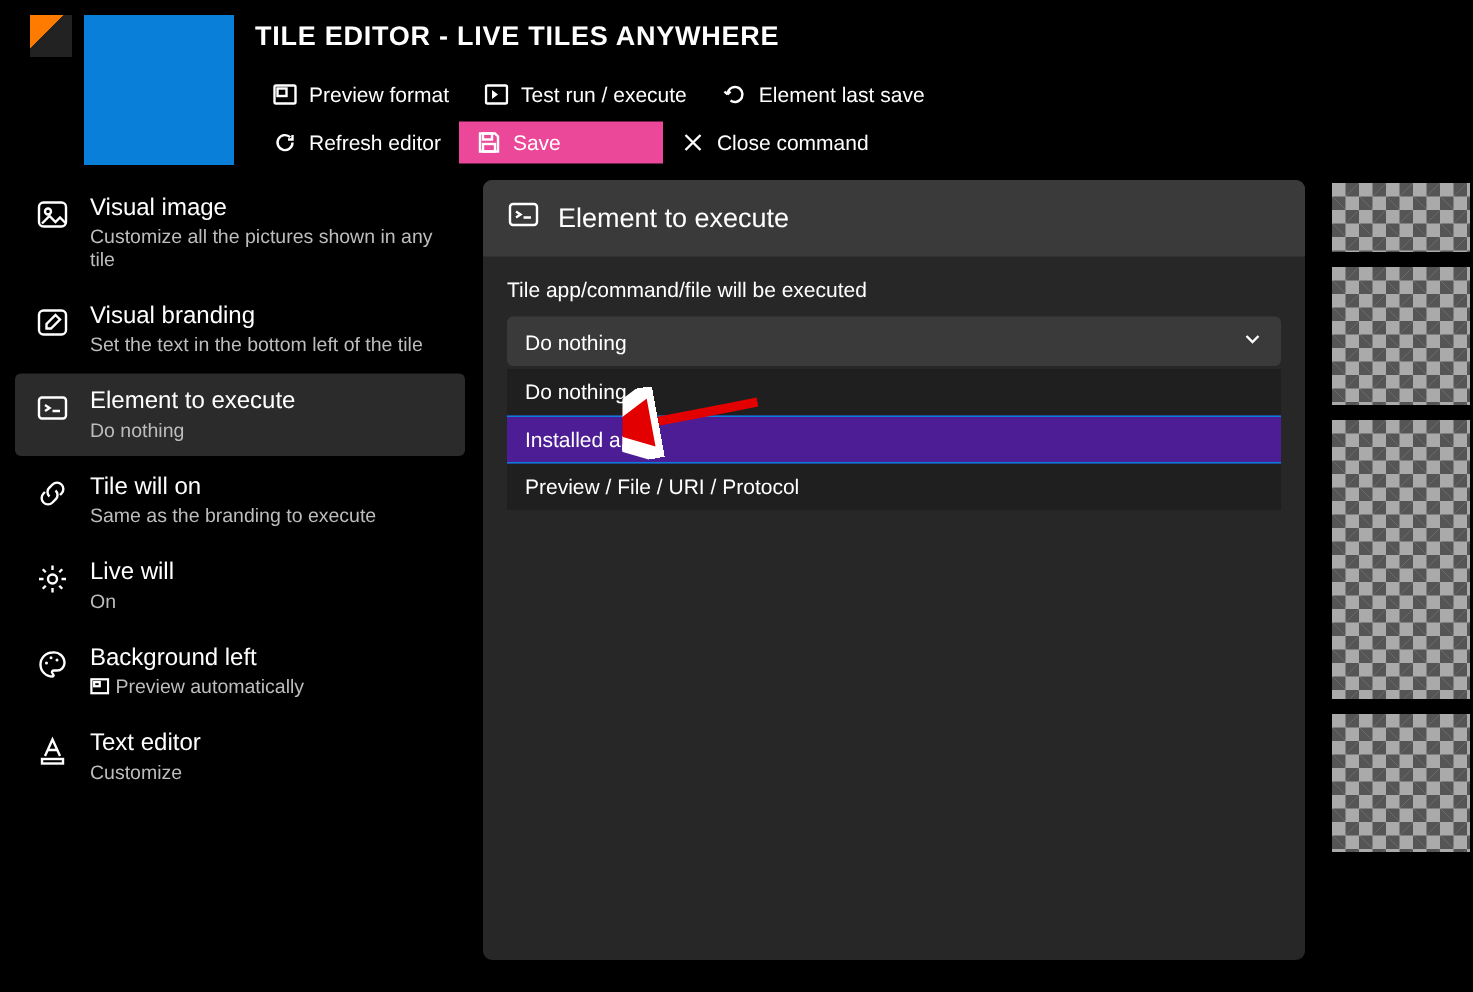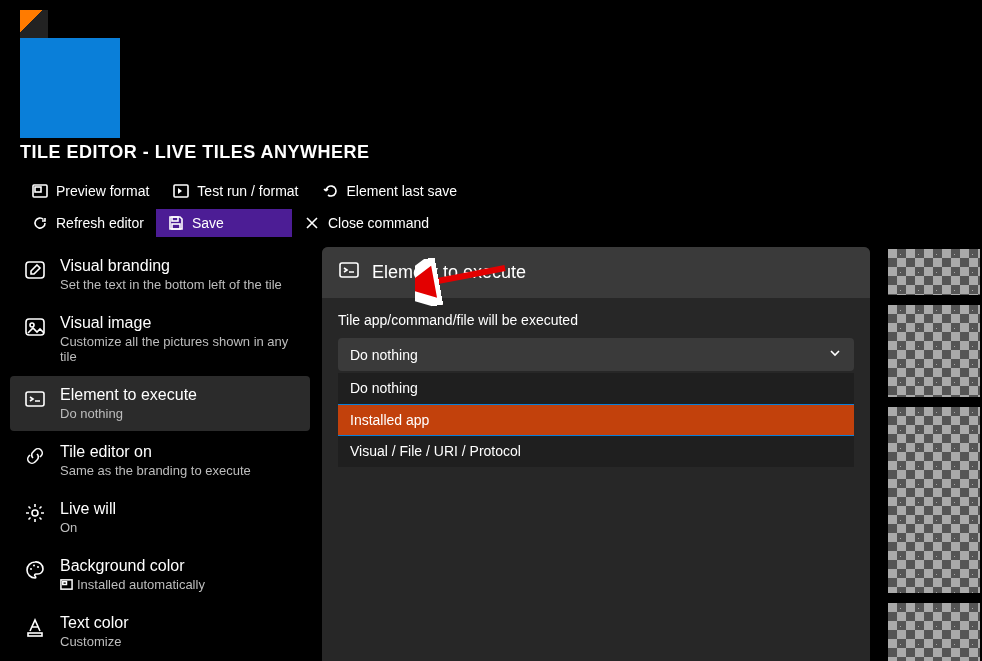--- a/index.html
+++ b/index.html
@@ -10,21 +10,20 @@
     color: #fff;
     font-family: "Segoe UI", sans-serif;
     font-size: 14px;
     overflow: hidden;
     position: relative;
   }
   .header {
     display: flex;
     padding: 10px 20px 0 20px;
     align-items: flex-start;
-    flex-direction: column;
   }
   .app-icon {
     width: 28px;
     height: 28px;
     background: linear-gradient(135deg, #ff7b00 40%, #222 40%);
     margin-right: 8px;
     flex-shrink: 0;
   }
   .tile-preview {
     width: 100px;
@@ -48,21 +47,21 @@
   }
   .tbtn {
     display: flex;
     align-items: center;
     padding: 6px 12px;
     gap: 8px;
     cursor: pointer;
     font-size: 14px;
     color: #fff;
   }
-  .tbtn.save { background: #4c1d95; }
+  .tbtn.save { background: #ec4899; }
   .tbtn .ic { width: 16px; height: 16px; display:flex; align-items:center; justify-content:center; }
   .body {
     display: flex;
     padding: 10px 0 0 10px;
   }
   .sidebar {
     width: 300px;
     flex-shrink: 0;
   }
   .sitem {
@@ -130,21 +129,21 @@
   }
   .opt {
     padding: 7px 12px;
     cursor: pointer;
     font-size: 14px;
     border-bottom: 1px solid transparent;
   }
   .opt.highlight {
     border-top: 1px solid #0a7fd9;
     border-bottom: 1px solid #0a7fd9;
-    background: #c2410c;
+    background: #4c1d95;
   }
   .right-strip {
     width: 94px;
     flex-shrink: 0;
     margin-left: 8px;
     padding-top: 2px;
   }
   .checker {
     background-image:
       linear-gradient(45deg, #555 25%, transparent 25%),
@@ -186,21 +185,21 @@
           </span>
         <span>Preview format</span>
       </div>
       <div class="tbtn">
         <span class="ic">
             <svg viewBox="0 0 16 16">
               <rect x="1" y="2" width="14" height="12" rx="1"></rect>
               <path d="M5 5l4 3-4 3z" fill="#fff" stroke="none"></path>
             </svg>
           </span>
-        <span>Test run / format</span>
+        <span>Test run / execute</span>
       </div>
       <div class="tbtn">
         <span class="ic">
             <svg viewBox="0 0 16 16">
               <path d="M3 8a5 5 0 1 1 2 4M3 8l-2-2M3 8l2-2"></path>
             </svg>
           </span>
         <span>Element last save</span>
       </div>
       <div style="flex-basis:100%; height:4px;"></div>
@@ -234,64 +233,64 @@
   </div>
 </div>
 
 <div class="body">
   <div class="sidebar">
 
     <div class="sitem">
       <span class="sicon">
           <svg viewBox="0 0 22 22">
             <rect x="2" y="3" width="18" height="16" rx="3"></rect>
+            <circle cx="8" cy="9" r="2"></circle>
+            <path d="M4 17l5-5 4 4 3-3 4 4"></path>
+          </svg>
+        </span>
+      <div class="stext">
+        <div class="slabel">Visual image</div>
+        <div class="ssub">Customize all the pictures shown in any tile</div>
+      </div>
+    </div>
+
+    <div class="sitem">
+      <span class="sicon">
+          <svg viewBox="0 0 22 22">
+            <rect x="2" y="3" width="18" height="16" rx="3"></rect>
             <path d="M13 6l3 3-6 6H7v-3z"></path>
           </svg>
         </span>
       <div class="stext">
         <div class="slabel">Visual branding</div>
         <div class="ssub">Set the text in the bottom left of the tile</div>
       </div>
     </div>
 
-    <div class="sitem">
-      <span class="sicon">
-          <svg viewBox="0 0 22 22">
-            <rect x="2" y="3" width="18" height="16" rx="3"></rect>
-            <circle cx="8" cy="9" r="2"></circle>
-            <path d="M4 17l5-5 4 4 3-3 4 4"></path>
-          </svg>
-        </span>
-      <div class="stext">
-        <div class="slabel">Visual image</div>
-        <div class="ssub">Customize all the pictures shown in any tile</div>
-      </div>
-    </div>
-
     <div class="sitem selected">
       <span class="sicon">
           <svg viewBox="0 0 22 22">
             <rect x="2" y="4" width="18" height="14" rx="2"></rect>
             <path d="M6 9l3 2-3 2M11 13h5"></path>
           </svg>
         </span>
       <div class="stext">
         <div class="slabel">Element to execute</div>
         <div class="ssub">Do nothing</div>
       </div>
     </div>
 
     <div class="sitem">
       <span class="sicon">
           <svg viewBox="0 0 22 22">
             <path d="M9 13a4 4 0 0 1 0-6l2-2a4 4 0 0 1 6 6l-1 1M13 9a4 4 0 0 1 0 6l-2 2a4 4 0 0 1-6-6l1-1"></path>
           </svg>
         </span>
       <div class="stext">
-        <div class="slabel">Tile editor on</div>
+        <div class="slabel">Tile will on</div>
         <div class="ssub">Same as the branding to execute</div>
       </div>
     </div>
 
     <div class="sitem">
       <span class="sicon">
           <svg viewBox="0 0 22 22">
             <circle cx="11" cy="11" r="3"></circle>
             <path d="M11 2v3M11 17v3M2 11h3M17 11h3M4.5 4.5l2 2M15.5 15.5l2 2M17.5 4.5l-2 2M6.5 15.5l-2 2"></path>
           </svg>
@@ -305,39 +304,39 @@
     <div class="sitem">
       <span class="sicon">
           <svg viewBox="0 0 22 22">
             <path d="M11 3a8 8 0 1 0 0 16c1 0 1-1 0-2s0-2 1-2h2a5 5 0 0 0 5-5 7 7 0 0 0-8-7z"></path>
             <circle cx="7" cy="10" r="1" fill="#fff" stroke="none"></circle>
             <circle cx="10" cy="6.5" r="1" fill="#fff" stroke="none"></circle>
             <circle cx="14" cy="8" r="1" fill="#fff" stroke="none"></circle>
           </svg>
         </span>
       <div class="stext">
-        <div class="slabel">Background color</div>
+        <div class="slabel">Background left</div>
         <div class="ssub">
           <svg viewBox="0 0 14 14" width="13" height="13" style="vertical-align:-2px;margin-right:4px;">
               <rect x="1" y="2" width="12" height="10"></rect>
               <rect x="3" y="4" width="4" height="3"></rect>
-            </svg><span>Installed automatically</span>
+            </svg><span>Preview automatically</span>
         </div>
       </div>
     </div>
 
     <div class="sitem">
       <span class="sicon">
           <svg viewBox="0 0 22 22">
             <path d="M6 15L11 4l5 11M8 11h6"></path>
             <rect x="4" y="17" width="14" height="3"></rect>
           </svg>
         </span>
       <div class="stext">
-        <div class="slabel">Text color</div>
+        <div class="slabel">Text editor</div>
         <div class="ssub">Customize</div>
       </div>
     </div>
 
   </div>
 
   <div class="main">
     <div class="panel">
       <div class="panel-header">
         <span class="sicon"><svg viewBox="0 0 22 22" width="22" height="22">
@@ -350,21 +349,21 @@
         <div class="panel-label">Tile app/command/file will be executed</div>
         <div class="select">
           <span>Do nothing</span>
           <span class="chev"><svg viewBox="0 0 14 14" width="14" height="14">
                 <path d="M3 5l4 4 4-4"></path>
               </svg></span>
         </div>
         <div class="dropdown">
           <div class="opt">Do nothing</div>
           <div class="opt highlight">Installed app</div>
-          <div class="opt">Visual / File / URI / Protocol</div>
+          <div class="opt">Preview / File / URI / Protocol</div>
         </div>
       </div>
     </div>
   </div>
 
   <div class="right-strip">
     <div class="checker ck1"></div>
     <div class="checker ck2"></div>
     <div class="checker ck3"></div>
     <div class="checker ck4"></div>

